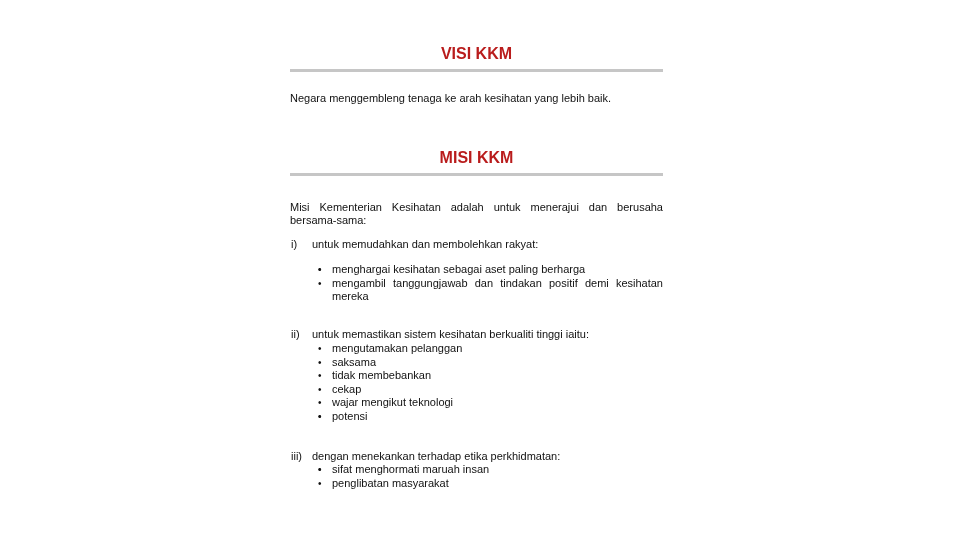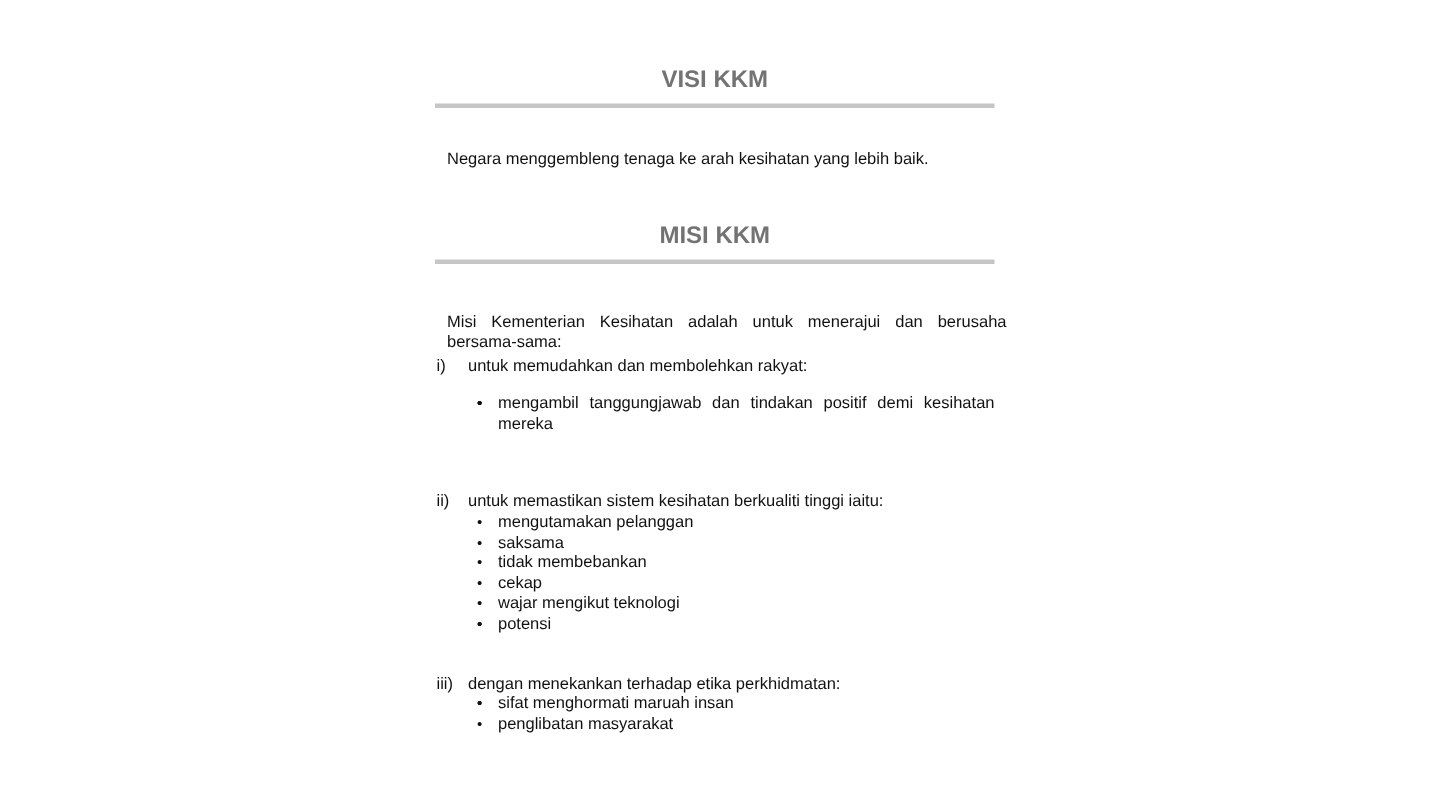--- a/index.html
+++ b/index.html
@@ -22,37 +22,37 @@
       width: 373px;
     }
     .section-title {
       position: absolute;
       left: 0;
       width: 373px;
       text-align: center;
       font-weight: bold;
       font-size: 16px;
       line-height: 18px;
-      color: #737373;
+      color: #b91c1c;
       margin: 0;
     }
     .rule {
       position: absolute;
       left: 0;
       width: 373px;
       height: 3px;
       background: #c6c6c6;
     }
     .para {
       position: absolute;
       left: 0;
       width: 373px;
       font-size: 11px;
       line-height: 13px;
-      margin: 8px;
+      margin: 0;
     }
     .justify {
       text-align: justify;
       text-align-last: left;
     }
     .item {
       position: absolute;
       left: 0;
       width: 373px;
       font-size: 11px;
@@ -104,21 +104,21 @@
   <h1 class="section-title" style="top:149px;">MISI KKM</h1>
   <div class="rule" style="top:173px;"></div>
   <p class="para justify" style="top:201px;">Misi Kementerian Kesihatan adalah untuk menerajui dan berusaha bersama-sama:</p>
 
   <div class="item" style="top:238px;">
     <span class="item-marker">i)</span>
     <span class="item-heading">untuk memudahkan dan membolehkan rakyat:</span>
   </div>
   <ul class="bullets" style="top:263px;">
     <li><span class="dot">•</span></li>
-    <li><span class="dot">•</span></li>
+    <li><span class="dot">•</span><span>menghargai kesihatan sebagai aset paling berharga</span></li>
     <li><span class="dot">•</span><span>mengambil tanggungjawab dan tindakan positif demi kesihatan mereka</span></li>
   </ul>
 
   <div class="item" style="top:328px;">
     <span class="item-marker">ii)</span>
     <span class="item-heading">untuk memastikan sistem kesihatan berkualiti tinggi iaitu:</span>
   </div>
   <ul class="bullets" style="top:342px;">
     <li><span class="dot">•</span><span>mengutamakan pelanggan</span></li>
     <li><span class="dot">•</span><span>saksama</span></li>

